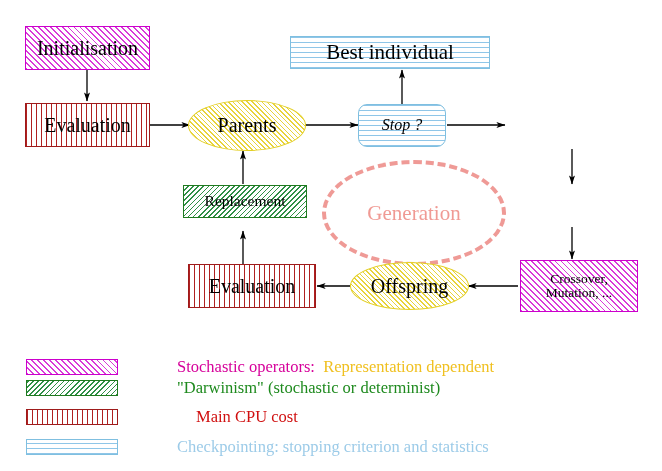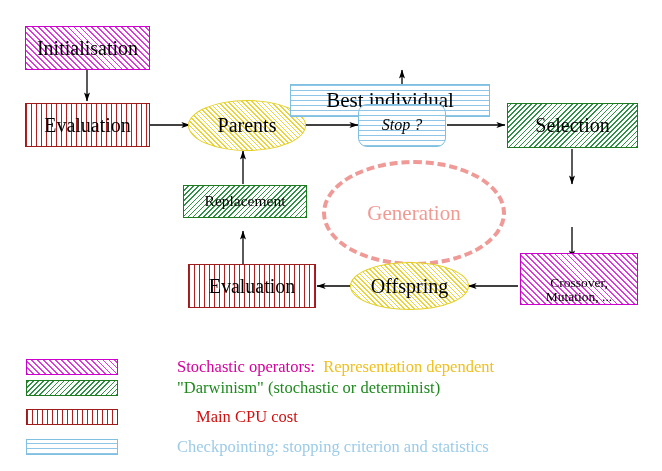--- a/index.html
+++ b/index.html
@@ -146,34 +146,31 @@
   </div>
 
   <div class="node hatch-red-vert" style="left:25px;top:103px;width:125px;height:44px;font-size:20px;">
     <span>Evaluation</span>
   </div>
 
   <div class="node hatch-yellow ellipse" style="left:188px;top:100px;width:118px;height:51px;font-size:20px;">
     <span>Parents</span>
   </div>
 
-  <div class="node hatch-blue-horiz" style="left:290px;top:36px;width:200px;height:33px;font-size:21px;margin-top:48px;">
+  <div class="node hatch-blue-horiz" style="left:290px;top:36px;width:200px;height:33px;font-size:21px;">
     <span>Best individual</span>
   </div>
 
   <div class="node hatch-blue-horiz rounded" style="left:358px;top:104px;width:88px;height:43px;font-size:16px;font-style:italic;">
     <span>Stop ?</span>
   </div>
 
-  <div class="node hatch-green" style="left:507px;top:103px;width:131px;height:45px;font-size:20px;">
-    <span>Selection</span>
-  </div>
-
-
-  <div class="node hatch-magenta" style="left:520px;top:253px;width:118px;height:52px;font-size:13.5px;align-items:flex-end;">
+
+
+  <div class="node hatch-magenta" style="left:520px;top:260px;width:118px;height:52px;font-size:13.5px;">
     <span>Crossover,
 Mutation, ...</span>
   </div>
 
   <div class="node hatch-yellow ellipse" style="left:350px;top:262px;width:119px;height:48px;font-size:20px;">
     <span>Offspring</span>
   </div>
 
   <div class="node hatch-red-vert" style="left:188px;top:264px;width:128px;height:44px;font-size:20px;">
     <span>Evaluation</span>

